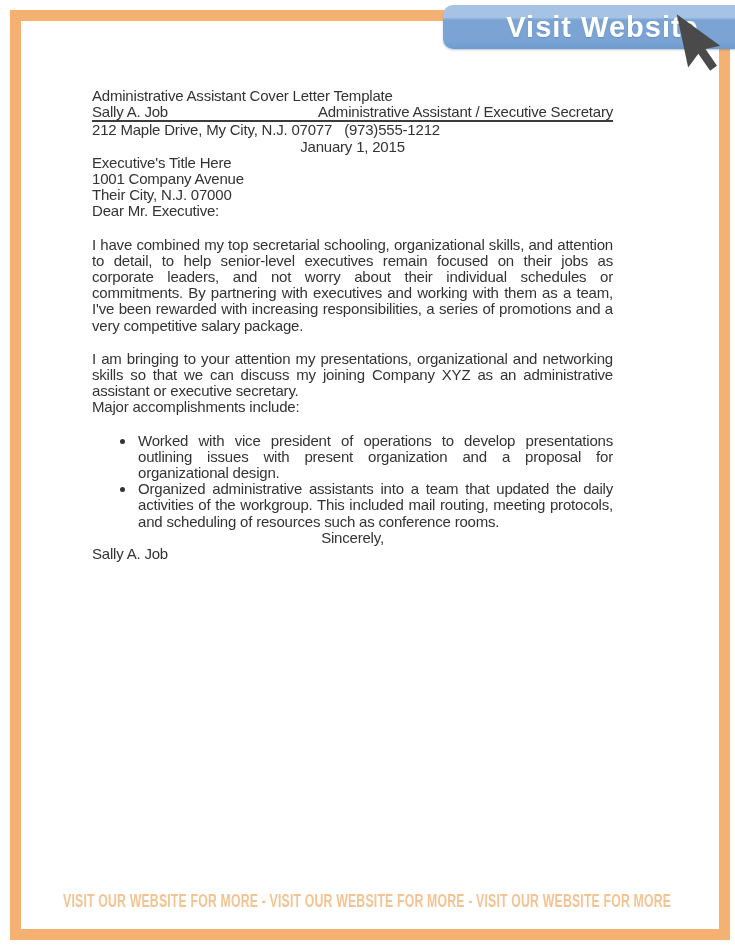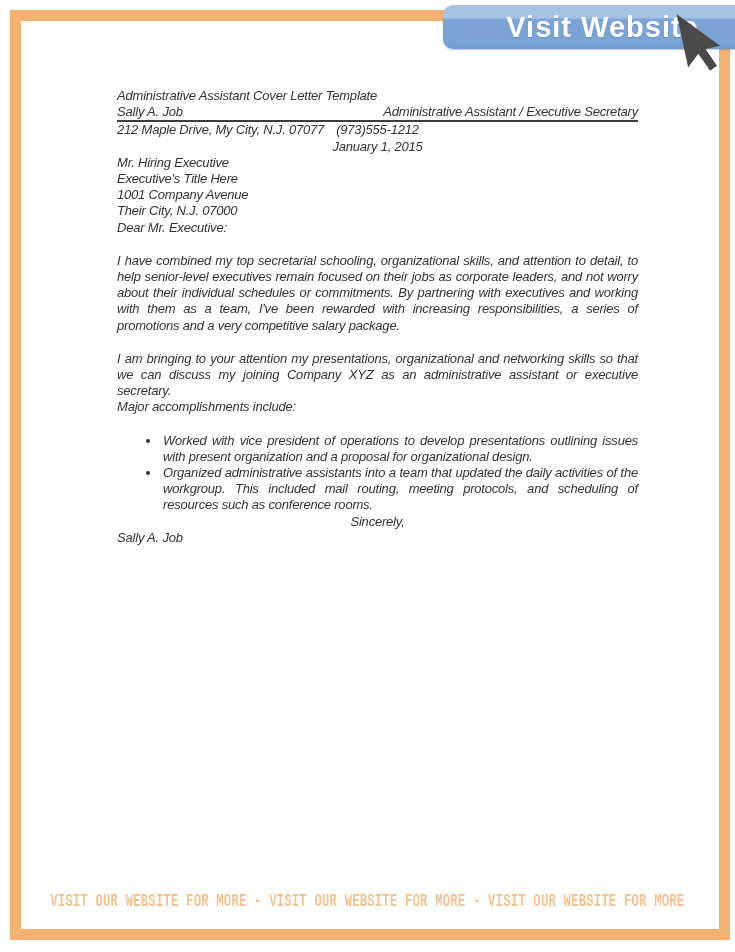--- a/index.html
+++ b/index.html
@@ -39,22 +39,22 @@
     color:var(--button_text);font-weight:bold;font-size:29px;letter-spacing:1px;
     padding-right:14px;line-height:1;text-shadow:0 1px 1px rgba(70,100,150,.35);
     white-space:nowrap;
   }
   .cursor{
     position:absolute;left:668px;top:16px;width:54px;height:64px;
     transform:rotate(-12deg);transform-origin:top left;
   }
   
   .letter{
-    position:absolute;left:117px;top:88px;width:521px;
-    color:var(--text_dark);font-size:13px;line-height:16.2px;letter-spacing:-0.2px;font-style:italic;
+    position:absolute;left:92px;top:88px;width:521px;
+    color:var(--text_dark);font-size:15px;line-height:16.2px;letter-spacing:-0.2px;
   }
   .letter p,.letter div,.letter ul{margin:0;padding:0;}
   .doc-title{margin-bottom:16px;}
   .hdr-row{
     display:flex;justify-content:space-between;align-items:flex-end;
     border-bottom:2px solid #3c3c3c;padding-bottom:1px;
   }
   .contact{padding-top:2px;}
   .contact .phone{margin-left:12px;}
   .date{margin-top:17px;text-align:center;}
@@ -62,21 +62,21 @@
   .para{margin-top:17px !important;text-align:justify;}
   .intro{margin-top:16px;}
   .bullets{margin-top:17px !important;padding-left:44px !important;}
   .bullets li{text-align:justify;padding-left:2px;}
   .closing{margin-top:18px !important;}
   .valediction{margin-top:32px;text-align:center;}
   .signature{margin-top:49px;}
   
   .banner{
     position:absolute;left:0;right:0;top:887px;height:28px;overflow:hidden;
-    display:flex;align-items:center;justify-content:center;font-family:Liberation Mono, monospace;
+    display:flex;align-items:center;justify-content:center;
   }
   .banner-text{
     white-space:nowrap;font-weight:bold;font-size:18px;letter-spacing:0.3px;
     color:var(--banner_orange);opacity:0.62;
     transform:scaleX(0.68);transform-origin:center;
   }
 </style>
 </head>
 <body>
 
@@ -101,21 +101,20 @@
       <span>Administrative Assistant / Executive Secretary</span>
     </div>
 
     <div class="contact">
       <span>212 Maple Drive, My City, N.J.  07077</span><span class="phone">(973)555-1212</span>
     </div>
 
     <div class="date">January 1, 2015</div>
 
     <div class="recipient">
-      <div>Mr. Hiring Executive</div>
       <div>Executive's Title Here</div>
       <div>1001 Company Avenue</div>
       <div>Their City, N.J. 07000</div>
     </div>
 
     <div class="salutation">Dear Mr. Executive:</div>
 
     <p class="para">I have combined my top secretarial schooling, organizational skills, and attention to detail, to help senior-level executives remain focused on their jobs as corporate leaders, and not worry about their individual schedules or commitments.  By partnering with executives and working with them as a team, I've been rewarded with increasing responsibilities, a series of promotions and a very competitive salary package.</p>
 
     <p class="para">I am bringing to your attention my presentations, organizational and networking skills so that we can discuss my joining Company XYZ as an administrative assistant or executive secretary.</p>

